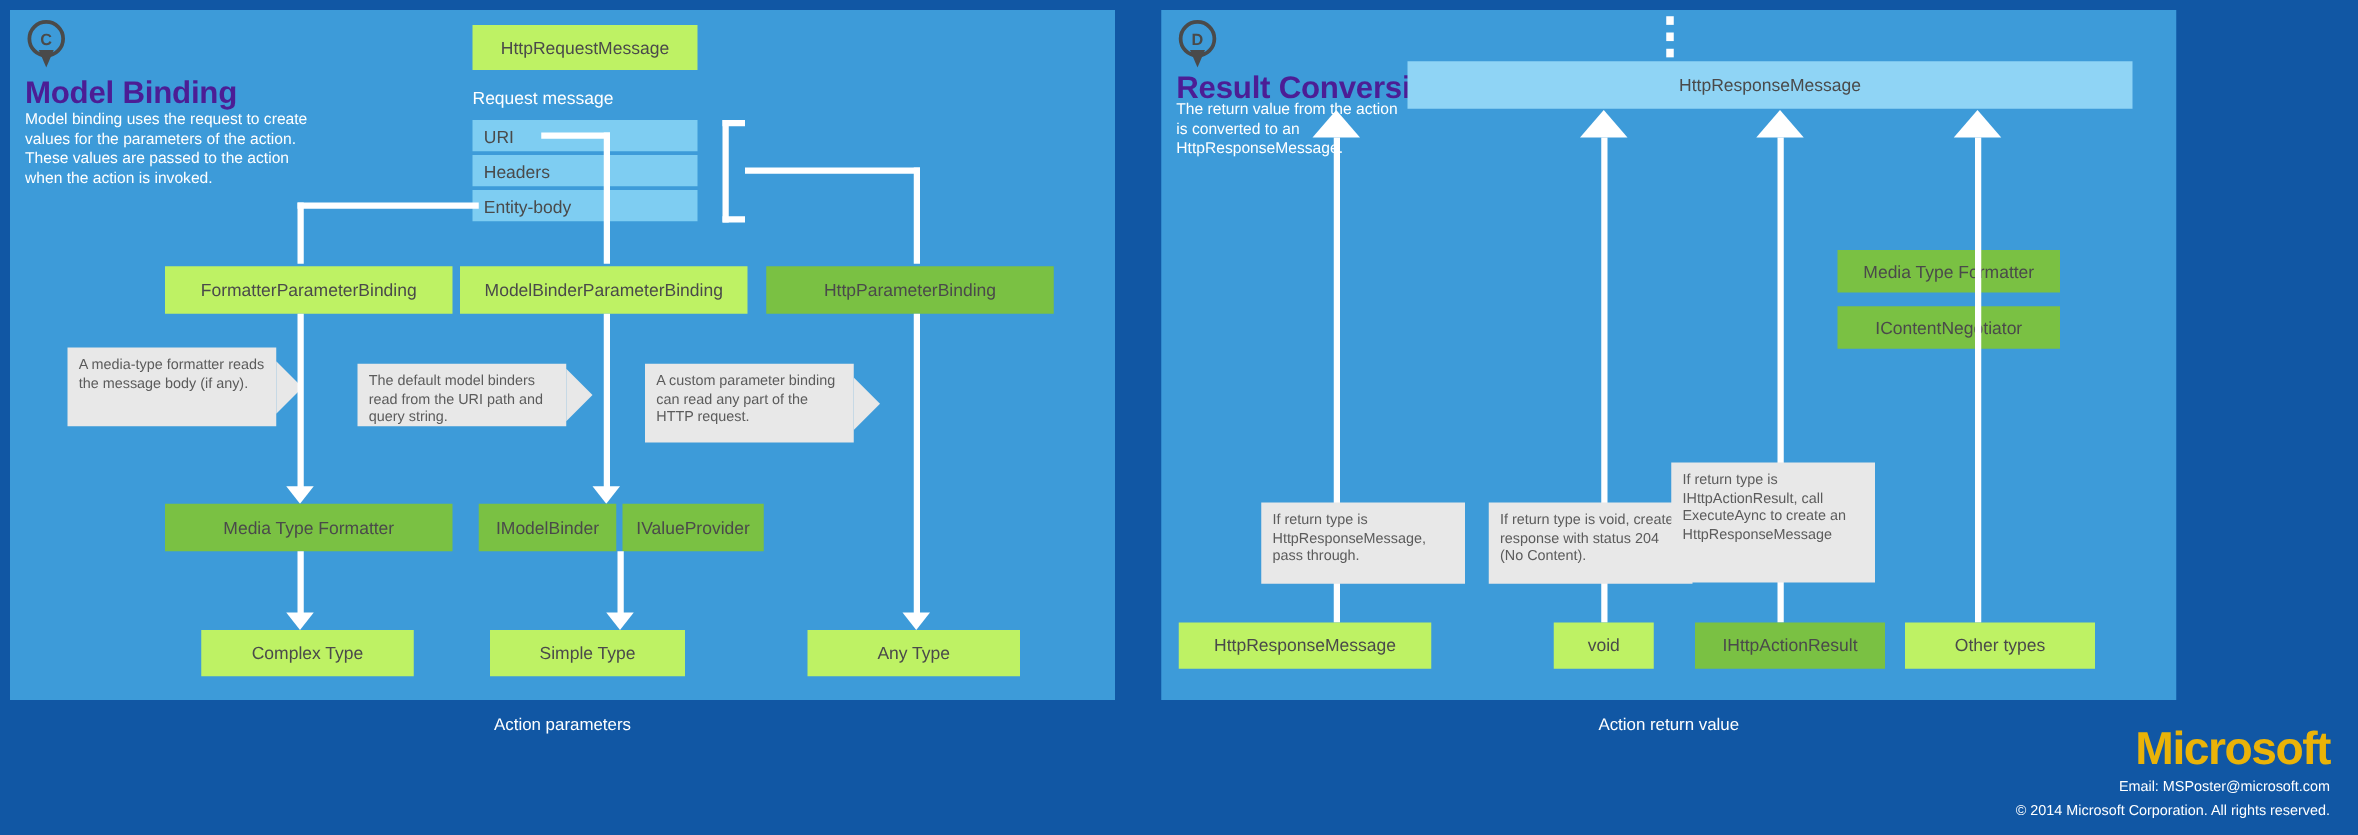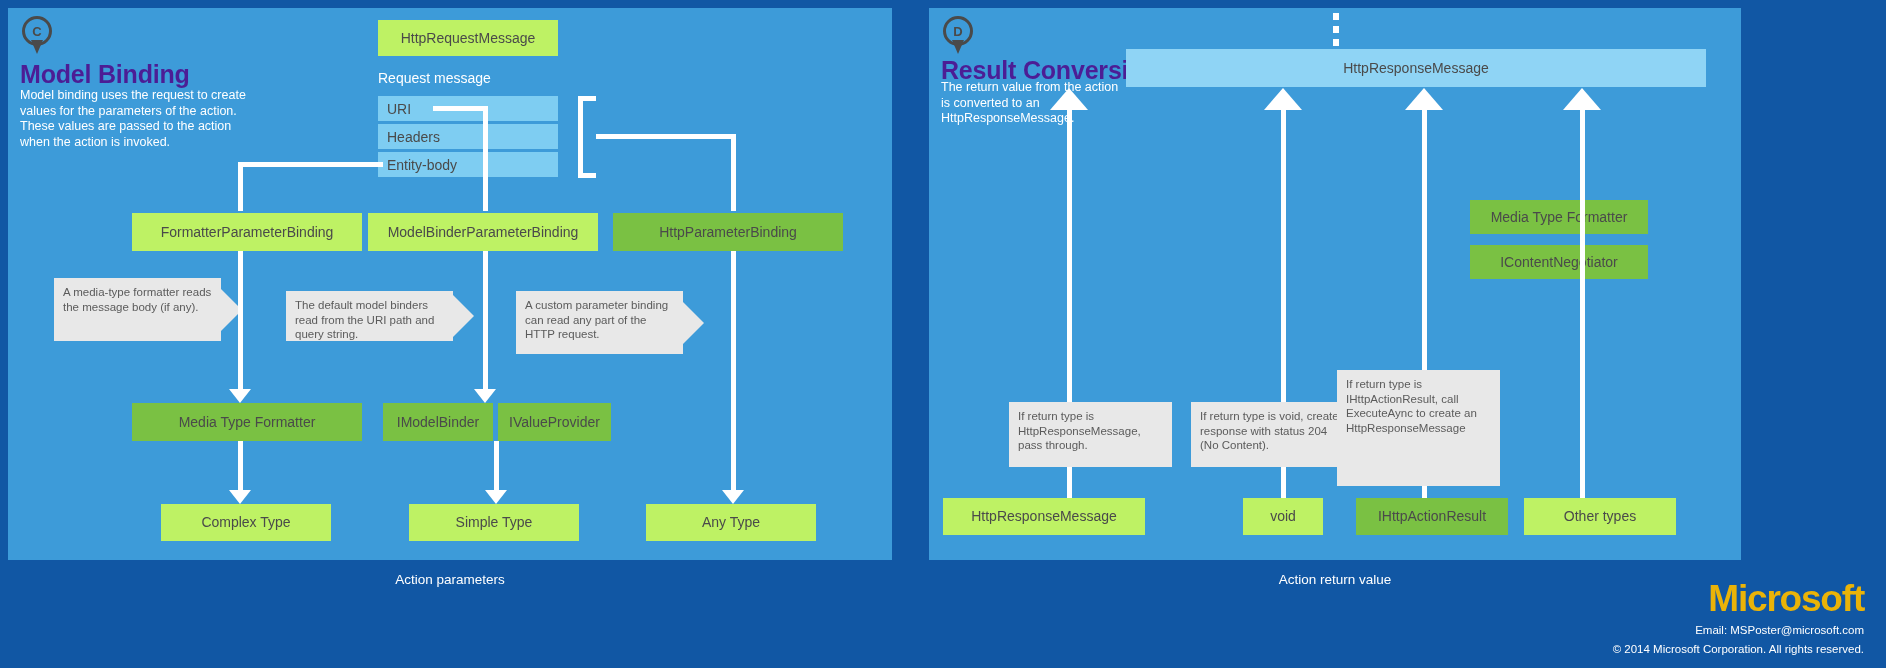--- a/index.html
+++ b/index.html
@@ -184,21 +184,21 @@
     <div class="box green" style="left:375px; top:395px; width:110px; height:38px;">IModelBinder</div>
     <div class="box green" style="left:490px; top:395px; width:113px; height:38px;">IValueProvider</div>
 
     <div class="ln v" style="left:230px; top:433px; height:51px;"></div>
     <div class="arrowhead-down" style="left:221px; top:482px;"></div>
 
     <div class="ln v" style="left:486px; top:433px; height:51px;"></div>
     <div class="arrowhead-down" style="left:477px; top:482px;"></div>
 
     <div class="box lightblue" style="left:153px; top:496px; width:170px; height:37px;">Complex Type</div>
-    <div class="box lightblue" style="left:401px; top:496px; width:170px; height:37px;">Simple Type</div>
+    <div class="box lightblue" style="left:384px; top:496px; width:156px; height:37px;">Simple Type</div>
     <div class="box lightblue" style="left:638px; top:496px; width:170px; height:37px;">Any Type</div>
   </div>
 
   <div class="caption" style="left:8px; top:572px; width:884px;">Action parameters</div>
 
   <div class="panel" id="panel-right">
 
     <div class="pin" style="left:14px; top:8px;">
       <div class="circle">D</div>
       <div class="tail"></div>
@@ -221,21 +221,21 @@
     <div class="arrowhead-up" style="left:335px; top:80px;"></div>
 
     <div class="ln v" style="left:493px; top:102px; height:388px;"></div>
     <div class="arrowhead-up" style="left:476px; top:80px;"></div>
 
     <div class="ln v" style="left:651px; top:102px; height:388px;"></div>
     <div class="arrowhead-up" style="left:634px; top:80px;"></div>
 
     <div class="callout" style="left:80px; top:394px; width:163px; height:65px;">If return type is HttpResponseMessage, pass through.</div>
     <div class="callout" style="left:262px; top:394px; width:163px; height:65px;">If return type is void, create response with status 204 (No Content).</div>
-    <div class="callout" style="left:408px; top:362px; width:163px; height:116px;">If return type is IHttpActionResult, call ExecuteAync to create an HttpResponseMessage</div>
+    <div class="callout" style="left:408px; top:362px; width:163px; height:96px;">If return type is IHttpActionResult, call ExecuteAync to create an HttpResponseMessage</div>
 
     <div class="box lightblue" style="left:14px; top:490px; width:202px; height:37px;">HttpResponseMessage</div>
     <div class="box lightblue" style="left:314px; top:490px; width:80px; height:37px;">void</div>
     <div class="box green" style="left:427px; top:490px; width:152px; height:37px;">IHttpActionResult</div>
     <div class="box lightblue" style="left:595px; top:490px; width:152px; height:37px;">Other types</div>
   </div>
 
   <div class="caption" style="left:929px; top:572px; width:812px;">Action return value</div>
 
   <div class="ms-logo" style="right:22px; top:578px;">Microsoft</div>

